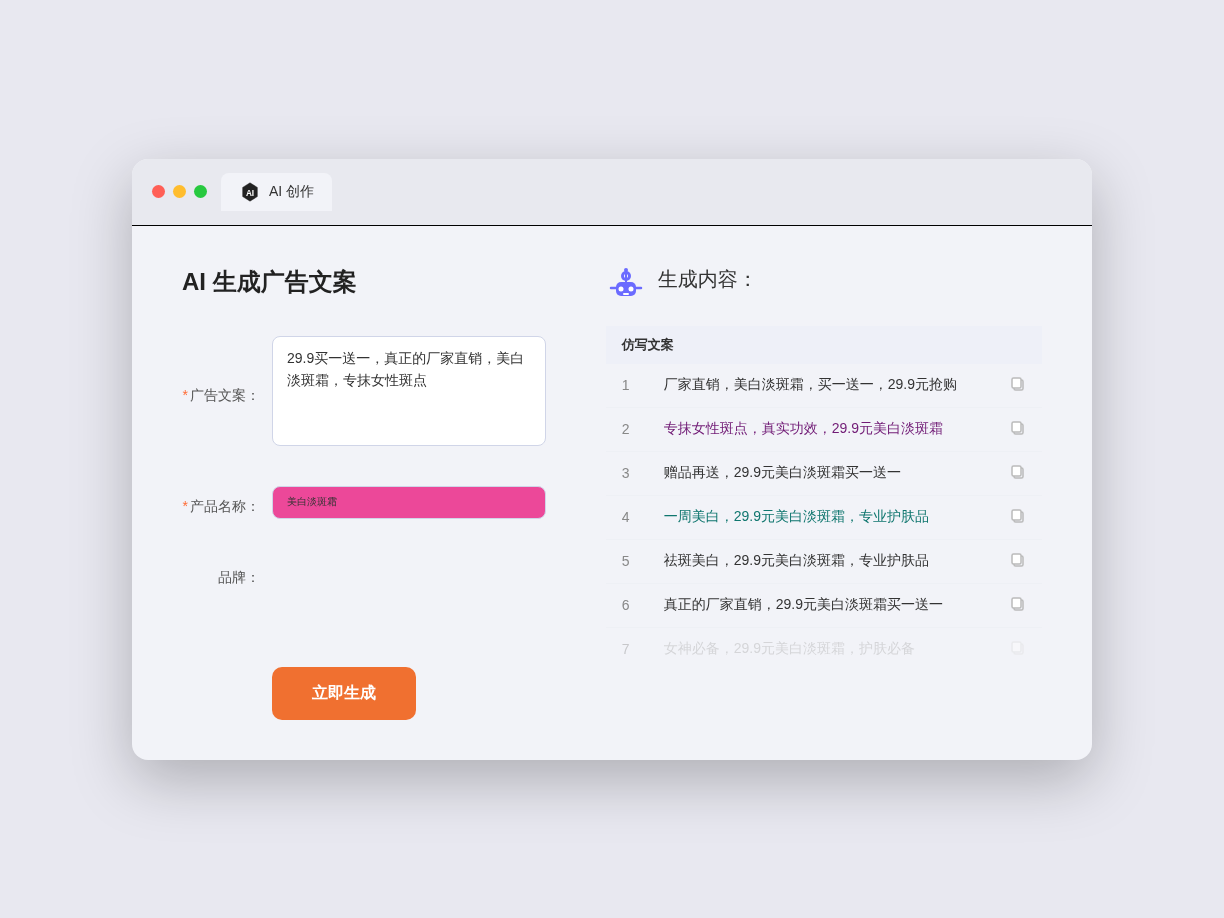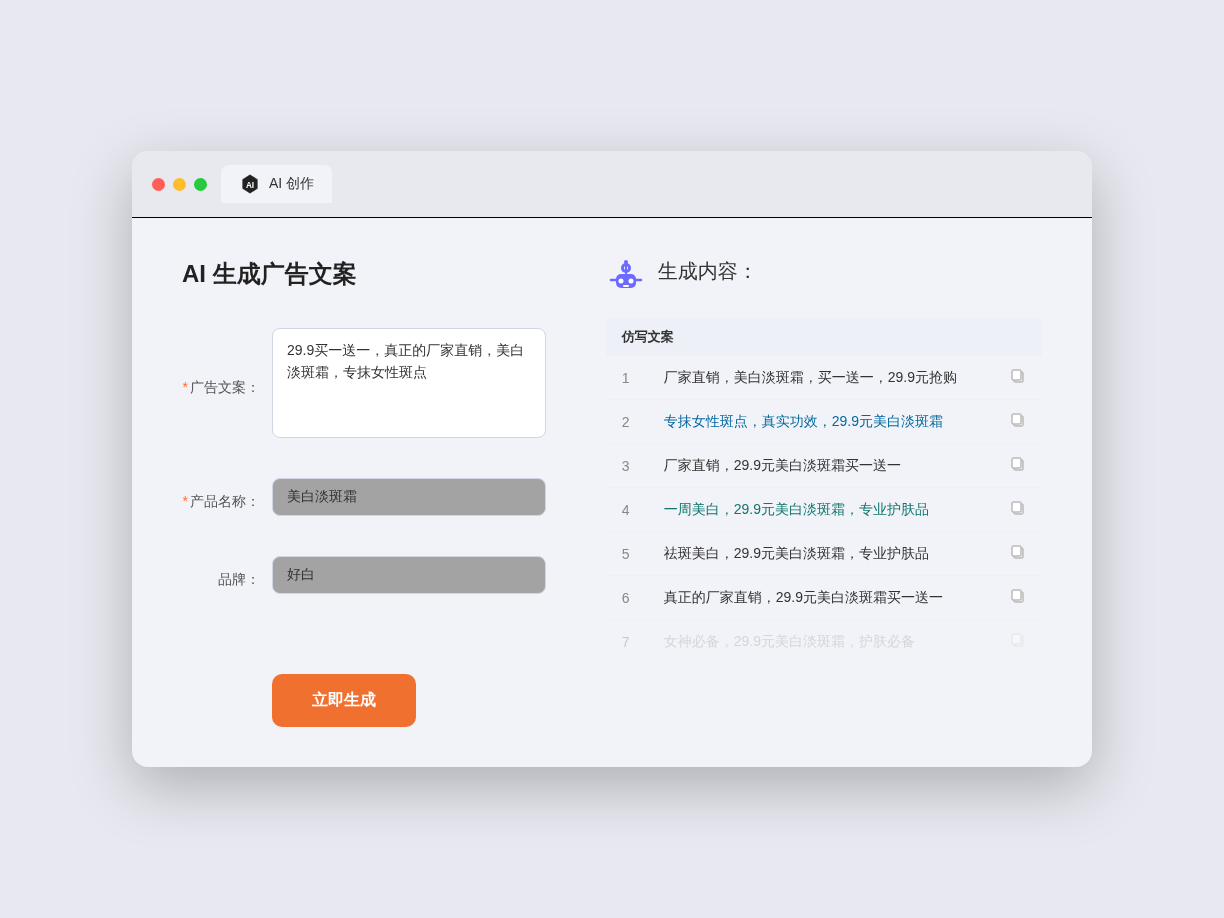--- a/index.html
+++ b/index.html
@@ -99,23 +99,23 @@
     .required-star {
       color: #ff6b35;
       margin-right: 2px;
     }
 
     .form-input {
       flex: 1;
       border: 1.5px solid #d0d5e8;
       border-radius: 8px;
       padding: 10px 14px;
-      font-size: 14px;
-      color: #333;
-      background: #a3a3a3;
+      font-size: 10px;
+      color: #333;
+      background: #ec4899;
       outline: none;
       font-family: inherit;
     }
 
     .form-textarea {
       flex: 1;
       border: 1.5px solid #d0d5e8;
       border-radius: 8px;
       padding: 10px 14px;
       font-size: 14px;
@@ -247,21 +247,20 @@
       <div class="form-group">
         <label class="form-label">
           <span class="required-star">*</span><span>产品名称：</span>
         </label>
         <input type="text" class="form-input" value="美白淡斑霜" style="">
       </div>
 
       
       <div class="form-group">
         <label class="form-label">品牌：</label>
-        <input type="text" class="form-input" value="好白" style="">
       </div>
 
       
       <button class="generate-btn">立即生成</button>
     </div>
 
     <div class="right-panel">
       <div class="result-header">
 
         <svg class="robot-icon" viewBox="0 0 40 40" xmlns="http://www.w3.org/2000/svg">
@@ -291,31 +290,31 @@
       <td style="color:#333">厂家直销，美白淡斑霜，买一送一，29.9元抢购</td>
       <td class="copy-icon" style="color:#bbb">
         <svg width="16" height="16" viewBox="0 0 16 16" fill="none" xmlns="http://www.w3.org/2000/svg">
           <rect x="4" y="4" width="9" height="10" rx="1.5" stroke="#bbb" stroke-width="1.5" fill="none"></rect>
           <rect x="2" y="2" width="9" height="10" rx="1.5" stroke="#bbb" stroke-width="1.5" fill="white"></rect>
         </svg>
       </td>
     </tr>
             <tr>
       <td class="row-num">2</td>
-      <td style="color:#0369a1">专抹女性斑点，真实功效，29.9元美白淡斑霜</td>
+      <td style="color:#701a75">专抹女性斑点，真实功效，29.9元美白淡斑霜</td>
       <td class="copy-icon" style="color:#bbb">
         <svg width="16" height="16" viewBox="0 0 16 16" fill="none" xmlns="http://www.w3.org/2000/svg">
           <rect x="4" y="4" width="9" height="10" rx="1.5" stroke="#bbb" stroke-width="1.5" fill="none"></rect>
           <rect x="2" y="2" width="9" height="10" rx="1.5" stroke="#bbb" stroke-width="1.5" fill="white"></rect>
         </svg>
       </td>
     </tr>
             <tr>
       <td class="row-num">3</td>
-      <td style="color:#333">厂家直销，29.9元美白淡斑霜买一送一</td>
+      <td style="color:#333">赠品再送，29.9元美白淡斑霜买一送一</td>
       <td class="copy-icon" style="color:#bbb">
         <svg width="16" height="16" viewBox="0 0 16 16" fill="none" xmlns="http://www.w3.org/2000/svg">
           <rect x="4" y="4" width="9" height="10" rx="1.5" stroke="#bbb" stroke-width="1.5" fill="none"></rect>
           <rect x="2" y="2" width="9" height="10" rx="1.5" stroke="#bbb" stroke-width="1.5" fill="white"></rect>
         </svg>
       </td>
     </tr>
             <tr>
       <td class="row-num">4</td>
       <td style="color:#0f766e">一周美白，29.9元美白淡斑霜，专业护肤品</td>

